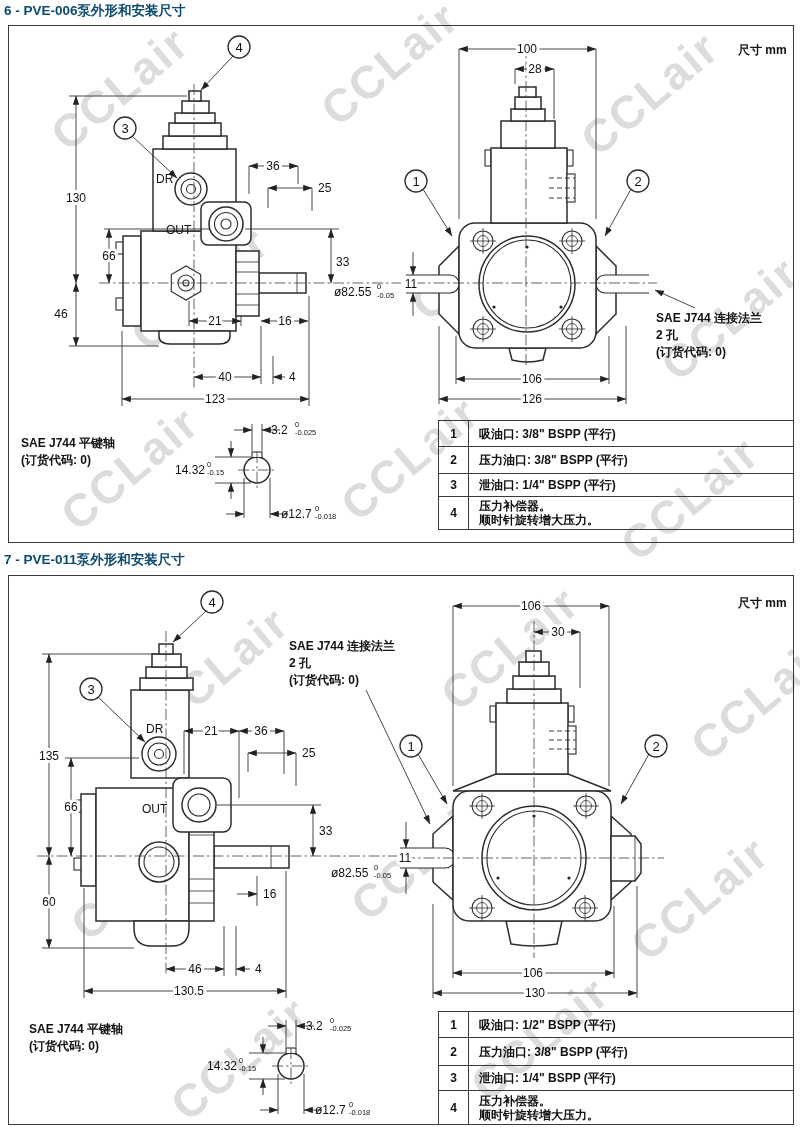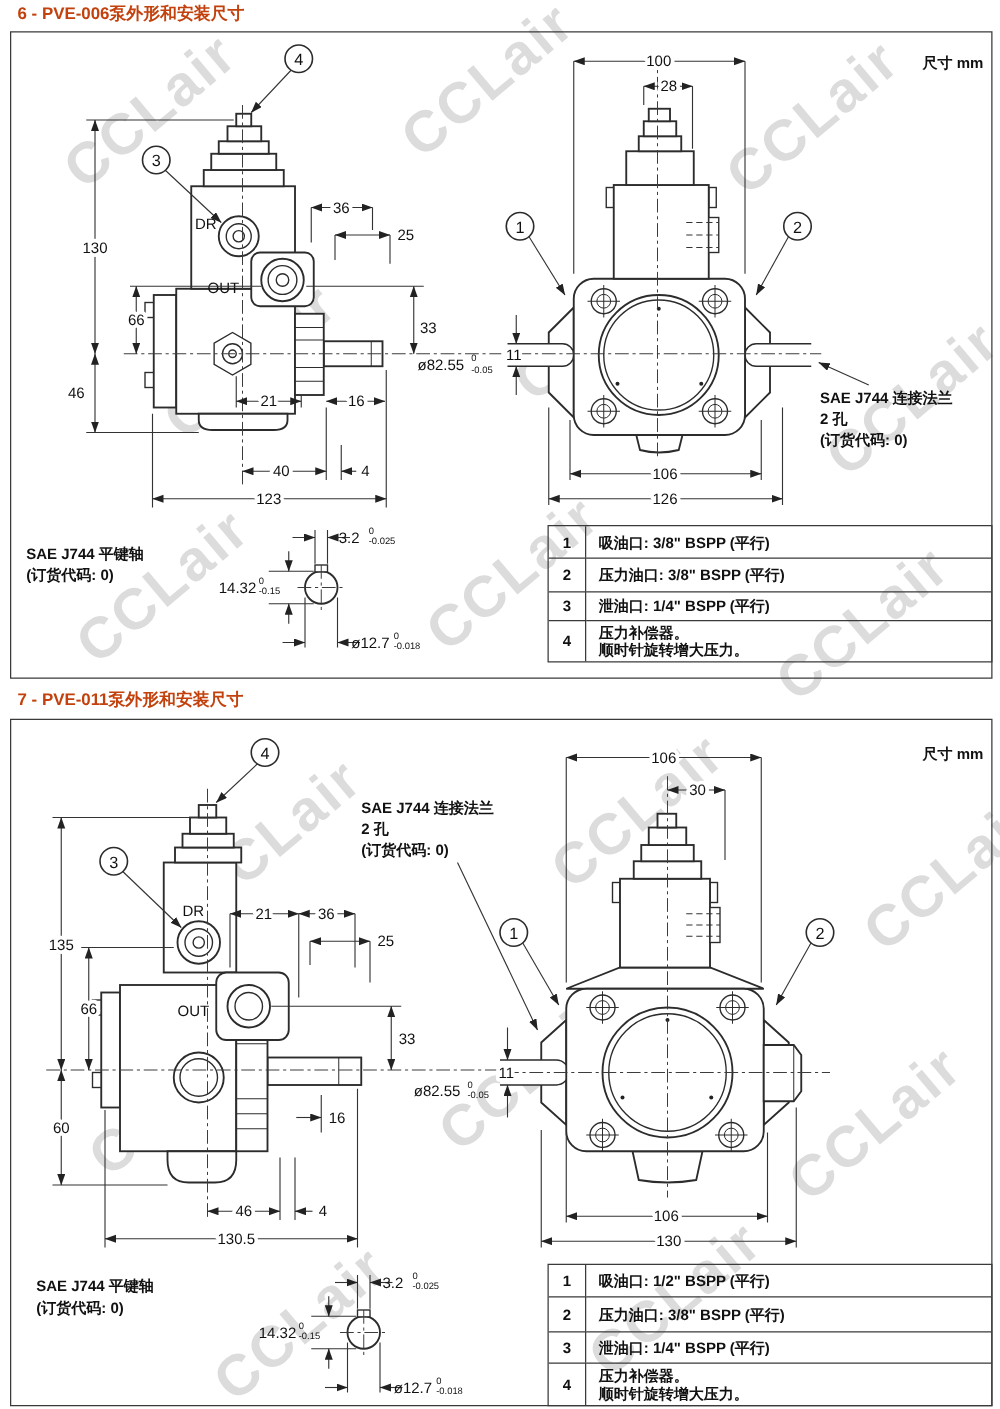--- a/index.html
+++ b/index.html
@@ -4,21 +4,21 @@
 <style>
   html,body{margin:0;padding:0}
   #page{position:relative;width:800px;height:1127px;background:#fff;overflow:hidden;
         font-family:"Liberation Sans",sans-serif}
   .wm{position:absolute;font:700 46px "Liberation Sans",sans-serif;color:#dcdcdc;
       transform:rotate(-40deg);transform-origin:left top;letter-spacing:2px;
       white-space:nowrap;z-index:0}
   .secbox{position:absolute;left:8px;width:784px;border:1.6px solid #3a3a3a;z-index:1}
   #sec6{top:25px;height:516px}
   #sec7{top:575px;height:548px}
-  .title{position:absolute;left:14px;z-index:2;font:700 13.5px "Liberation Sans",sans-serif;color:#c2410c}
+  .title{position:absolute;left:4px;z-index:2;font:700 13.5px "Liberation Sans",sans-serif;color:#0c4a6e}
   #t6{top:2px}
   #t7{top:551px}
   .dsvg{position:absolute;left:0;top:0}
   svg text{font-family:"Liberation Sans",sans-serif}
   .ol{fill:#fff;stroke:#2c2c2c;stroke-width:1.5}
   .olt{fill:#fff;stroke:#2c2c2c;stroke-width:1.1}
   .th{stroke:#2c2c2c;stroke-width:.8;fill:none}
   .dim{stroke:#333;stroke-width:.9;fill:none}
   .cl{stroke:#3c3c3c;stroke-width:.8;fill:none;stroke-dasharray:11 3 2.5 3}
   .hid{stroke:#333;stroke-width:.95;fill:none;stroke-dasharray:5 3}

